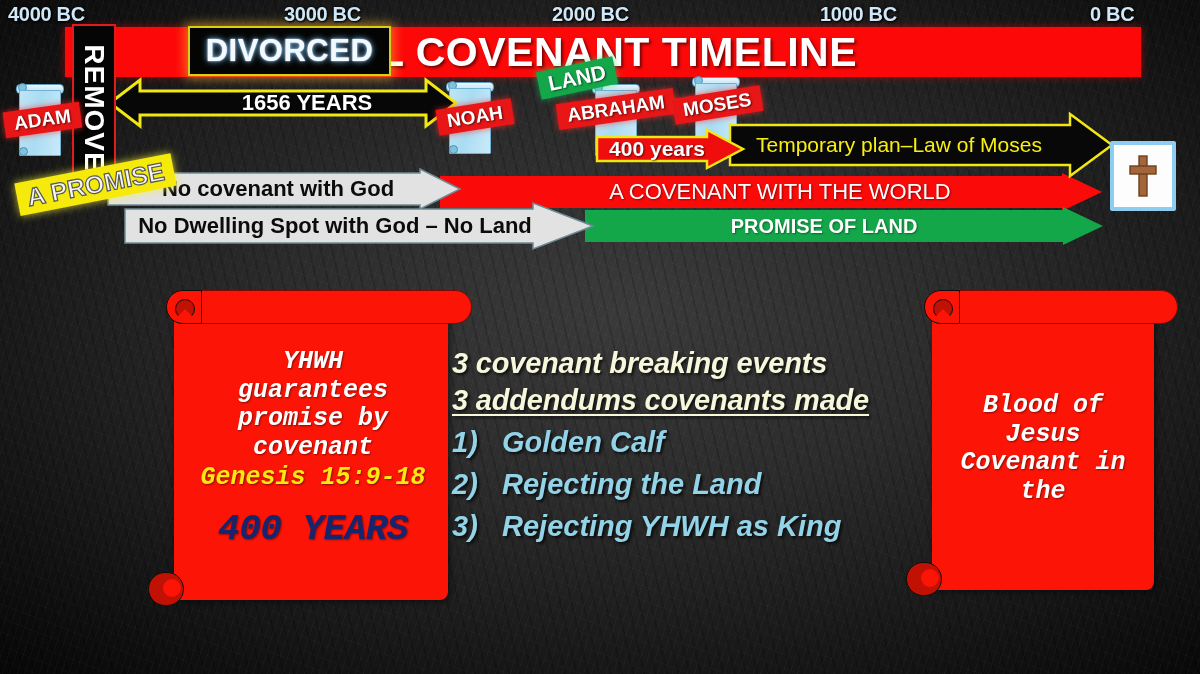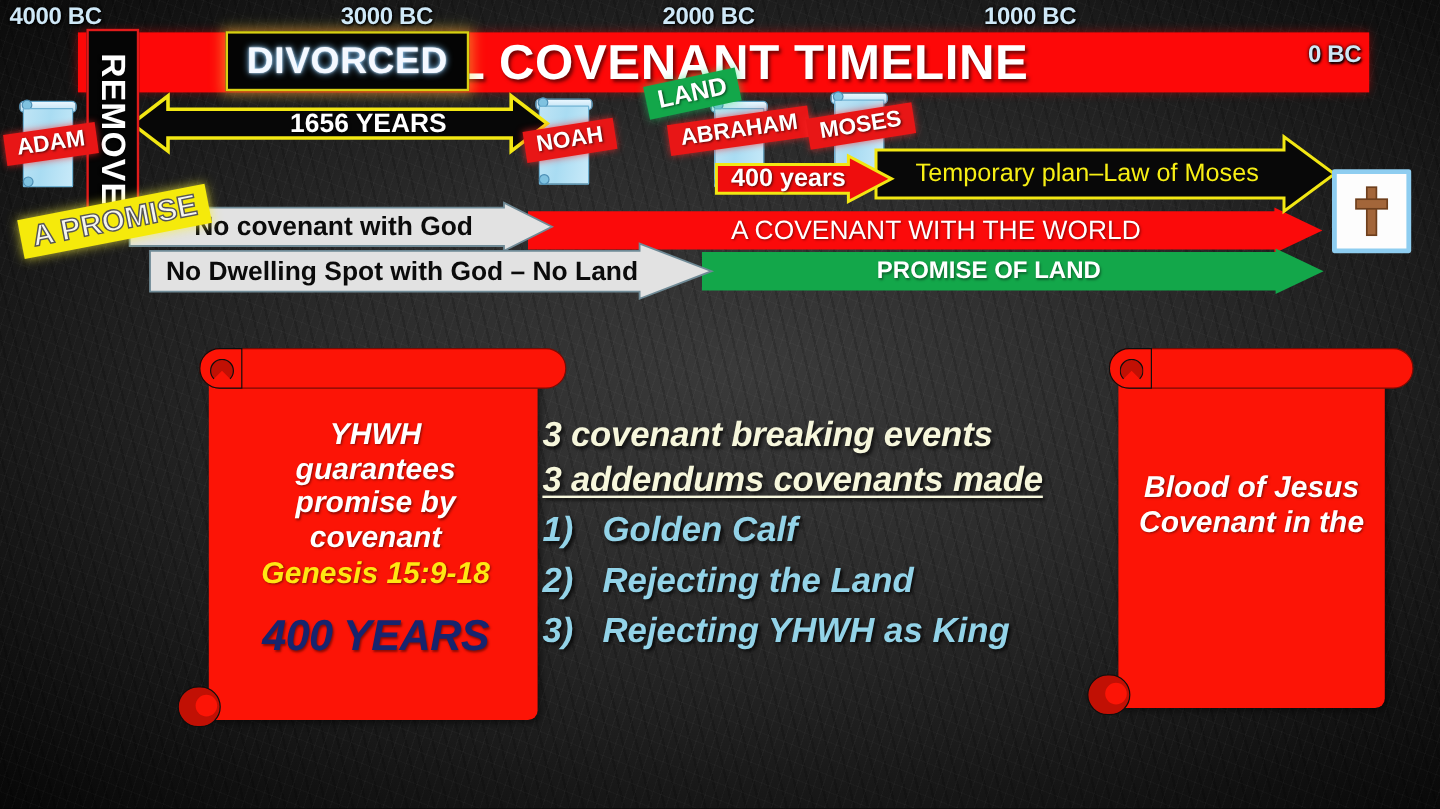--- a/index.html
+++ b/index.html
@@ -126,20 +126,21 @@
     background:#c11004;border:1px solid #0e0e0e;
   }
   .scroll .botcurl:after{
     content:"";position:absolute;left:14px;top:6px;width:18px;height:18px;border-radius:50%;
     background:#fc1406;
   }
   .scroll .txt{
     position:absolute;left:26px;right:34px;top:60px;text-align:center;
     color:#fff;font-weight:bold;font-style:italic;line-height:1.14;
     text-shadow:1px 1px 2px rgba(0,0,0,.45);
+    font-family:Liberation Mono, monospace;
   }
   
   #listwrap{left:452px;top:347px;width:470px;z-index:22;}
   .hdr1{color:#f7f7dc;font-weight:bold;font-style:italic;font-size:29px;
         text-shadow:2px 2px 3px rgba(0,0,0,.7);letter-spacing:-.2px;}
   .hdr2{color:#f7f7dc;font-weight:bold;font-style:italic;font-size:29px;
         text-decoration:underline;text-underline-offset:4px;
         text-shadow:2px 2px 3px rgba(0,0,0,.7);letter-spacing:-.2px;}
   .li{display:flex;gap:16px;color:#93d3e8;font-weight:bold;font-style:italic;font-size:29px;
       margin-top:9px;text-shadow:2px 2px 3px rgba(0,0,0,.75);}
@@ -153,21 +154,21 @@
 </style>
 </head>
 <body>
 
 <div id="stage">
 
   <div class="lay axis" style="left:8px;top:3px;">4000 BC</div>
   <div class="lay axis" style="left:284px;top:3px;">3000 BC</div>
   <div class="lay axis" style="left:552px;top:3px;">2000 BC</div>
   <div class="lay axis" style="left:820px;top:3px;">1000 BC</div>
-  <div class="lay axis" style="left:1090px;top:3px;margin-top:32px;">0 BC</div>
+  <div class="lay axis" style="left:1090px;top:3px;">0 BC</div>
 
   <div class="lay" id="titlebar"></div>
   <div class="lay" id="titletext">AL COVENANT TIMELINE</div>
 
   <div class="lay" id="divorced">
     <span>DIVORCED</span>
   </div>
 
   <div class="lay" id="removebox">
     <span>REMOVE</span>
@@ -216,21 +217,21 @@
     <polygon points="0,7 110,7 110,0 146,19 110,38 110,31 0,31" fill="#ef0d0d" stroke="#f2e713" stroke-width="2.5"></polygon>
   </svg>
   <div class="lay arrlabel" style="left:597px;top:130px;width:120px;height:38px;z-index:14;">
     <span style="color:#fff;font-weight:bold;font-size:21px;text-shadow:1px 1px 2px rgba(0,0,0,.6);">400 years</span>
   </div>
 
   <svg class="arrowsvg lay" style="left:730px;top:114px;z-index:9;" width="382" height="62" viewBox="0 0 382 62">
     <polygon points="0,11 340,11 340,0 382,31 340,62 340,51 0,51" fill="#080808" stroke="#f2e713" stroke-width="2.5"></polygon>
   </svg>
   <div class="lay arrlabel" style="left:730px;top:114px;width:352px;height:62px;z-index:10;">
-    <span style="color:#f7ef14;font-size:21px;text-align:center;line-height:1.2;white-space:normal;width:300px;">Temporary plan–Law of Moses</span>
+    <span style="color:#f7ef14;font-size:21px;line-height:1.2;white-space:normal;width:300px;">Temporary plan–Law of Moses</span>
   </div>
 
   <svg class="arrowsvg lay" style="left:108px;top:169px;z-index:7;" width="352" height="40" viewBox="0 0 352 40">
     <polygon points="0,4 312,4 312,0 352,20 312,40 312,36 0,36" fill="#e2e2e2" stroke="#6f8a96" stroke-width="1.5"></polygon>
   </svg>
   <div class="lay arrlabel" style="left:128px;top:169px;width:300px;height:40px;z-index:8;">
     <span style="color:#0b0b0b;font-weight:bold;font-size:22px;">No covenant with God</span>
   </div>
 
   <svg class="arrowsvg lay" style="left:440px;top:173px;z-index:6;" width="662" height="38" viewBox="0 0 662 38">

